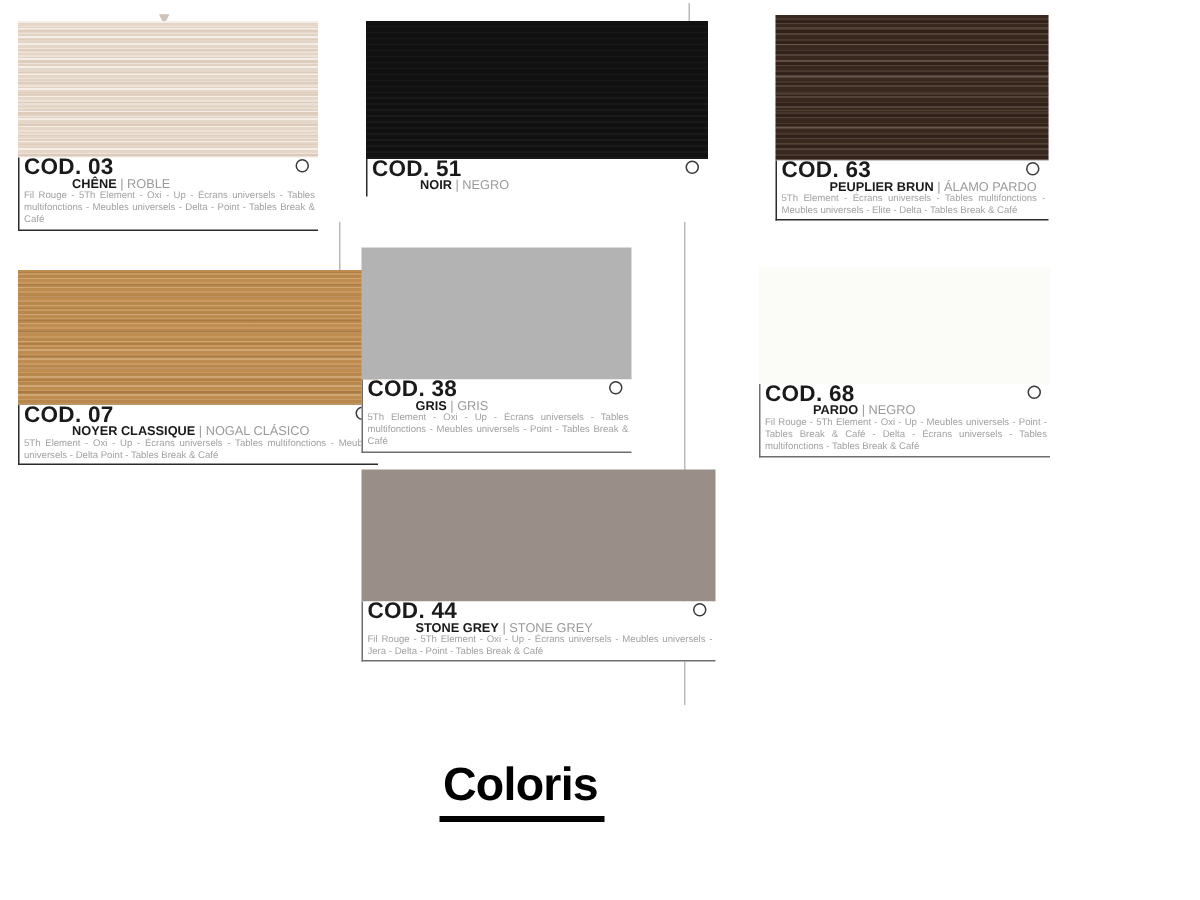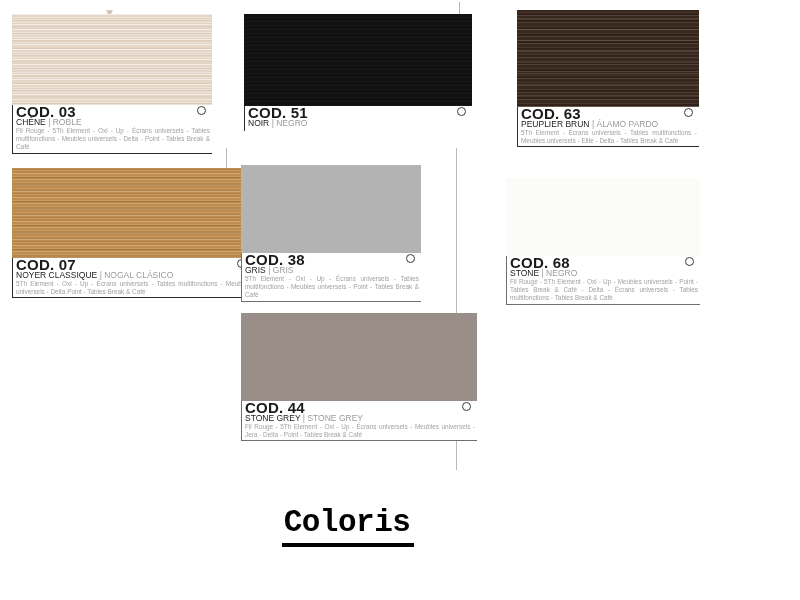--- a/index.html
+++ b/index.html
@@ -30,21 +30,21 @@
     padding:1px 0 1px 3px;
     box-sizing:border-box;
     background:#fff;
   }
   .info.light{border-left-color:#6e6e6e;border-bottom-color:#6e6e6e;}
   .cod{
     font-size:15px;font-weight:bold;color:#1a1a1a;
     letter-spacing:.2px;line-height:11px;margin:0;
   }
   .names{font-size:8.5px;line-height:10px;margin:0;white-space:nowrap;}
-  .name-fr{font-weight:normal;color:#1a1a1a;}
+  .name-fr{font-weight:bold;color:#1a1a1a;margin-left:32px;}
   .sep{color:#9a9a9a;font-weight:normal;}
   .name-es{color:#9a9a9a;font-weight:normal;}
   .desc{
     font-size:6.4px;line-height:8.2px;color:#a2a2a2;
     margin:0;padding-right:2px;text-align:justify;
   }
   .radio{
     position:absolute;right:6px;top:1px;
     width:9px;height:9px;border:1px solid #3a3a3a;border-radius:50%;
     box-sizing:border-box;background:transparent;
@@ -52,21 +52,21 @@
 
   
   .chevron{
     position:absolute;color:#cfc2b6;font-size:9px;line-height:9px;
     font-family:"DejaVu Sans",sans-serif;
   }
 
   
   .title{
     position:absolute;left:0;top:505px;width:696px;text-align:center;
-    font-size:31px;font-weight:bold;color:#000;letter-spacing:-0.5px;font-family:Liberation Mono, monospace;
+    font-size:31px;font-weight:bold;color:#000;letter-spacing:-0.5px;
   }
   .title span{
     display:inline-block;border-bottom:4px solid #000;padding:0 4px 3px 2px;
   }
 </style>
 </head>
 <body>
 
 <div class="sheet">
 
@@ -86,21 +86,21 @@
       <p class="cod">COD. 03</p>
       <p class="names">
         <span class="name-fr">CHÊNE</span>
         <span class="sep">|</span>
         <span class="name-es">ROBLE</span>
       </p>
       <p class="desc">Fil Rouge - 5Th Element - Oxi - Up - Écrans universels - Tables multifonctions - Meubles universels - Delta - Point - Tables Break &amp; Café</p>
     </div>
   </div>
 
-  <div class="card" style="left:12px;top:168px;width:240px;">
+  <div class="card" style="left:12px;top:180px;width:240px;">
     <div class="chip" style="height:90px;background:#c28f50;
                 background-image:repeating-linear-gradient(0deg,rgba(255,255,255,.22) 0 1px,rgba(0,0,0,.06) 1px 3px,rgba(255,255,255,.10) 3px 4px,rgba(0,0,0,.02) 4px 6px);">
       <div class="grain" style="background-image:repeating-linear-gradient(0deg,rgba(120,78,34,.22) 0 1px,rgba(255,255,255,0) 1px 8px);"></div>
     </div>
     <div class="info">
       <div class="radio"></div>
       <p class="cod">COD. 07</p>
       <p class="names">
         <span class="name-fr">NOYER CLASSIQUE</span>
         <span class="sep">|</span>
@@ -169,21 +169,21 @@
       <p class="desc">5Th Element - Écrans universels - Tables multifonctions - Meubles universels - Elite - Delta - Tables Break &amp; Café</p>
     </div>
   </div>
 
   <div class="card" style="left:506px;top:178px;width:194px;">
     <div class="chip" style="height:78px;background:#fbfbf7;"></div>
     <div class="info light">
       <div class="radio"></div>
       <p class="cod">COD. 68</p>
       <p class="names">
-        <span class="name-fr">STONE</span>
+        <span class="name-fr">PARDO</span>
         <span class="sep">|</span>
         <span class="name-es">NEGRO</span>
       </p>
       <p class="desc">Fil Rouge - 5Th Element - Oxi - Up - Meubles universels - Point - Tables Break &amp; Café - Delta - Écrans universels - Tables multifonctions - Tables Break &amp; Café</p>
     </div>
   </div>
 
   <div class="title">
     <span>Coloris</span>
   </div>

